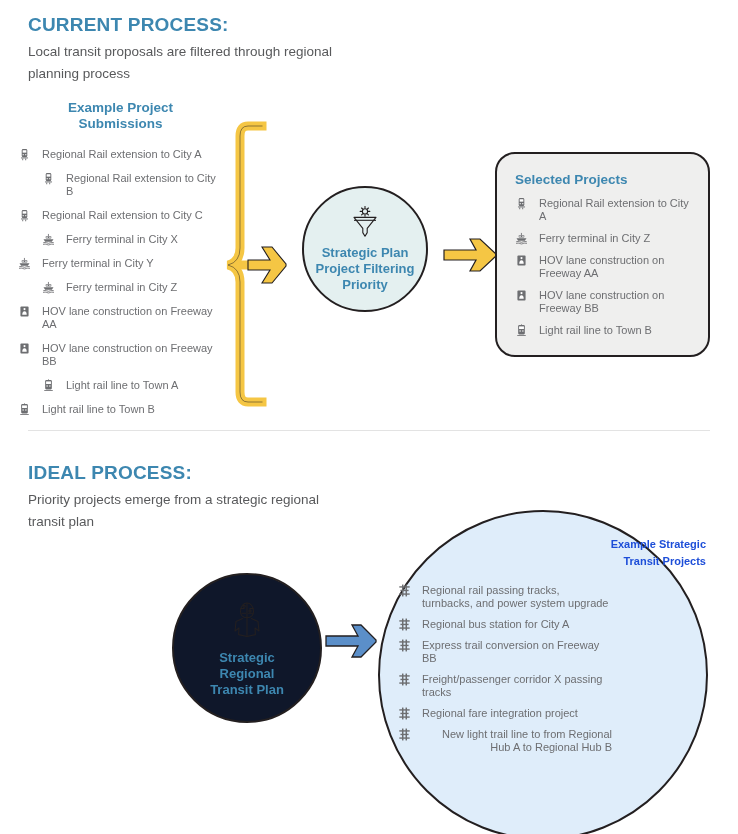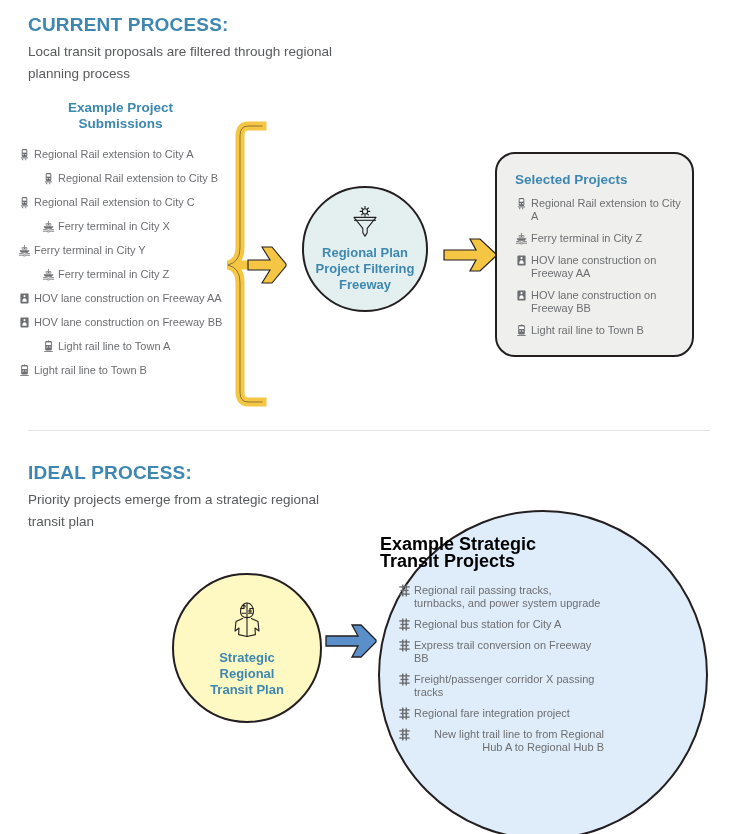--- a/index.html
+++ b/index.html
@@ -37,21 +37,21 @@
     text-align:center;
     line-height:16px;
   }
   .plist{list-style:none;margin:0;padding:0;}
   .plist li{
     font-size:11px;
     line-height:13px;
     color:#6d6e71;
     display:flex;
     align-items:flex-start;
-    gap:3px;
+    gap:11px;
   }
   .ic{flex:0 0 auto;display:block;margin-top:0px;}
   
   .circle{
     position:absolute;
     border-radius:50%;
     border:2px solid #231f20;
     box-sizing:border-box;
     display:flex;
     flex-direction:column;
@@ -81,24 +81,24 @@
   }
   
   .big-circle{
     position:absolute;
     border-radius:50%;
     border:2px solid #231f20;
     background:#dfedfa;
     box-sizing:border-box;
   }
   .big-head{
-    font-size:18px;
+    font-size:11px;
     font-weight:bold;
-    color:#000000;
-    text-align:left;
+    color:#1d4ed8;
+    text-align:right;
     line-height:17px;
   }
   svg{display:block;}
 </style>
 </head>
 <body>
 
 <div>
   <div style="position:absolute;left:28px;top:14px;width:420px;">
     <div class="sec-title">CURRENT PROCESS:</div>
@@ -269,31 +269,31 @@
             <line x1="20.4" y1="3.0" x2="19.4" y2="4.0"></line>
             <line x1="14.6" y1="8.8" x2="13.6" y2="9.8"></line>
           </g>
           <path d="M6.5,12.6 L27.5,12.6 L27.5,15.2 L19.4,15.2 L19.4,24.2 L17,27.0 L17,30.8 L15.4,30.8 L15.4,27.0 L14.6,24.2 L14.6,15.2 L6.5,15.2 Z" opacity="0"></path>
           <path d="M6.0,12.4 L28.0,12.4 L19.2,23.4 L19.2,27.6 L17.0,31.2 L14.8,27.6 L14.8,23.4 Z"></path>
           <line x1="6.0" y1="15.3" x2="28.0" y2="15.3"></line>
         </g>
       </svg>
     </span>
     <div class="circle-label">
-      <div>Regional Plan</div>
+      <div>Strategic Plan</div>
       <div>Project Filtering</div>
-      <div>Freeway</div>
+      <div>Priority</div>
     </div>
   </div>
 
   <svg width="62" height="42" viewBox="0 0 62 42" style="position:absolute;left:442px;top:234px;">
     <path d="M2,16 L34,16 L34,16 L28,5 L38,5 L54,20 L54,22 L38,37 L28,37 L34,26 L2,26 Z" fill="#f5c644" stroke="#231f20" stroke-width="1.2" stroke-linejoin="miter"></path>
   </svg>
 
-  <div class="sel-box" style="left:495px;top:152px;width:199px;height:205px;padding:18px 6px 0 18px;">
+  <div class="sel-box" style="left:495px;top:152px;width:215px;height:205px;padding:18px 6px 0 18px;">
     <div class="sel-title">Selected Projects</div>
     <ul class="plist" id="selected-list">
         <li style="margin-bottom: 9px;">
           <span class="ic">
             <svg width="13" height="13" viewBox="0 0 14 14" class="ic">
               <rect x="4" y="1" width="6" height="9" rx="1.6" fill="#6d6e71"></rect>
               <rect x="5" y="2.4" width="4" height="2.6" fill="#fff"></rect>
               <circle cx="5.6" cy="7.2" r=".7" fill="#fff"></circle>
               <circle cx="8.4" cy="7.2" r=".7" fill="#fff"></circle>
               <rect x="3.2" y="10.2" width="7.6" height="1" fill="#6d6e71"></rect>
@@ -355,21 +355,21 @@
 </div>
 
 <div class="divider" style="top:430px;"></div>
 
 <div>
   <div style="position:absolute;left:28px;top:462px;width:420px;">
     <div class="sec-title">IDEAL PROCESS:</div>
     <div class="sec-sub" style="width:330px;">Priority projects emerge from a strategic regional transit plan</div>
   </div>
 
-  <div class="circle" style="left:172px;top:573px;width:150px;height:150px;background:#fef9c3;">
+  <div class="circle" style="left:172px;top:573px;width:150px;height:150px;background:#0f172a;">
     <span style="margin-bottom:6px;">
       <svg width="46" height="46" viewBox="0 0 46 46">
         <g fill="none" stroke="#231f20" stroke-width="1.1" stroke-linejoin="round" stroke-linecap="round">
           <path d="M16.5,13.5 C16.5,8.2 19.6,5.0 23.0,5.0 C26.4,5.0 29.5,8.2 29.5,13.5 C29.5,17.0 27.6,19.6 23.0,19.6 C18.4,19.6 16.5,17.0 16.5,13.5 Z"></path>
           <path d="M23.0,5.0 L23.0,19.6"></path>
           <path d="M16.8,10.5 L20.2,10.5 M25.8,10.5 L29.2,10.5"></path>
           <path d="M18.0,15.3 L21.6,15.3 M24.4,15.3 L28.4,15.3"></path>
           <circle cx="20.1" cy="8.2" r="1.1"></circle>
           <circle cx="26.0" cy="13.0" r="1.1"></circle>
           <path d="M23.0,19.6 L23.0,38.5"></path>

